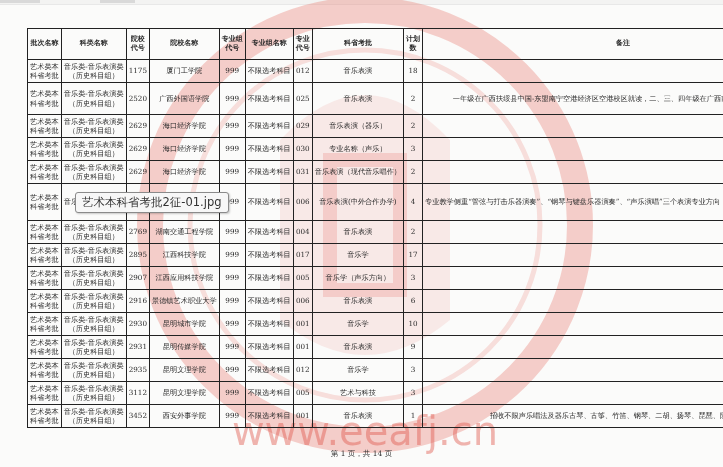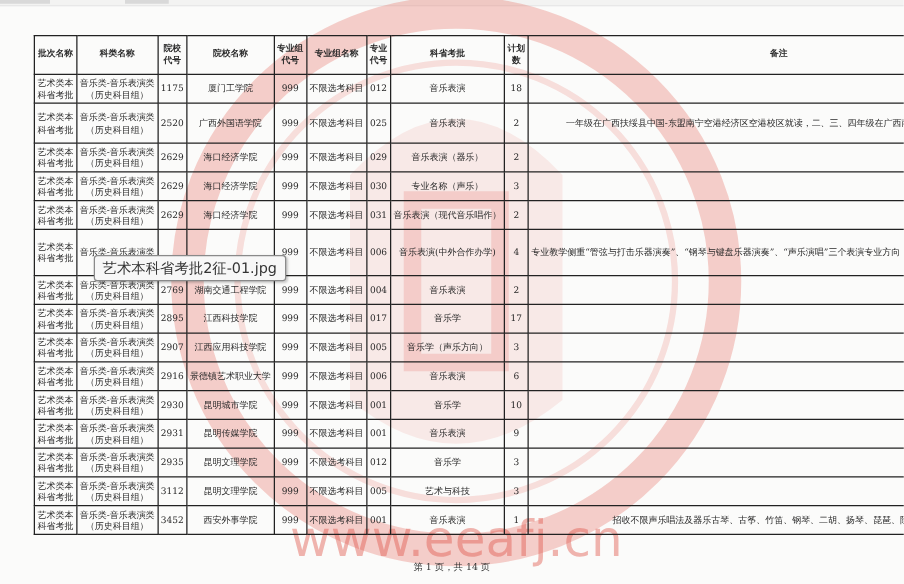--- a/index.html
+++ b/index.html
@@ -23,21 +23,21 @@
   }
   table.grid th { font-weight:bold; font-family:"DejaVu Sans", sans-serif; font-size:7px; text-align:center; height:30px; }
   .c { text-align:center; }
   .l { text-align:center; }
   td.wrap { white-space:normal; line-height:9.5px; }
   .row-h1 td { height:22px; }
   .row-h2 td { height:31px; }
   .row-h3 td { height:36px; }
   .footer { position:absolute; left:0; width:723px; top:449px; text-align:center; font-size:7.5px; color:#333; }
   .tooltip {
-    position:absolute; left:75px; top:204px; padding:2px 6px;
+    position:absolute; left:75px; top:192px; padding:2px 6px;
     background:#f7f7f7; border:1px solid #8a8a8a; border-radius:3px;
     font-family:"DejaVu Sans", sans-serif; font-size:11.5px; color:#333;
     box-shadow:1px 1px 2px rgba(0,0,0,0.2);
   }
 </style>
 </head>
 <body>
 
 <div class="topband">
   <div class="seg" style="left:0;width:40px;"></div>

